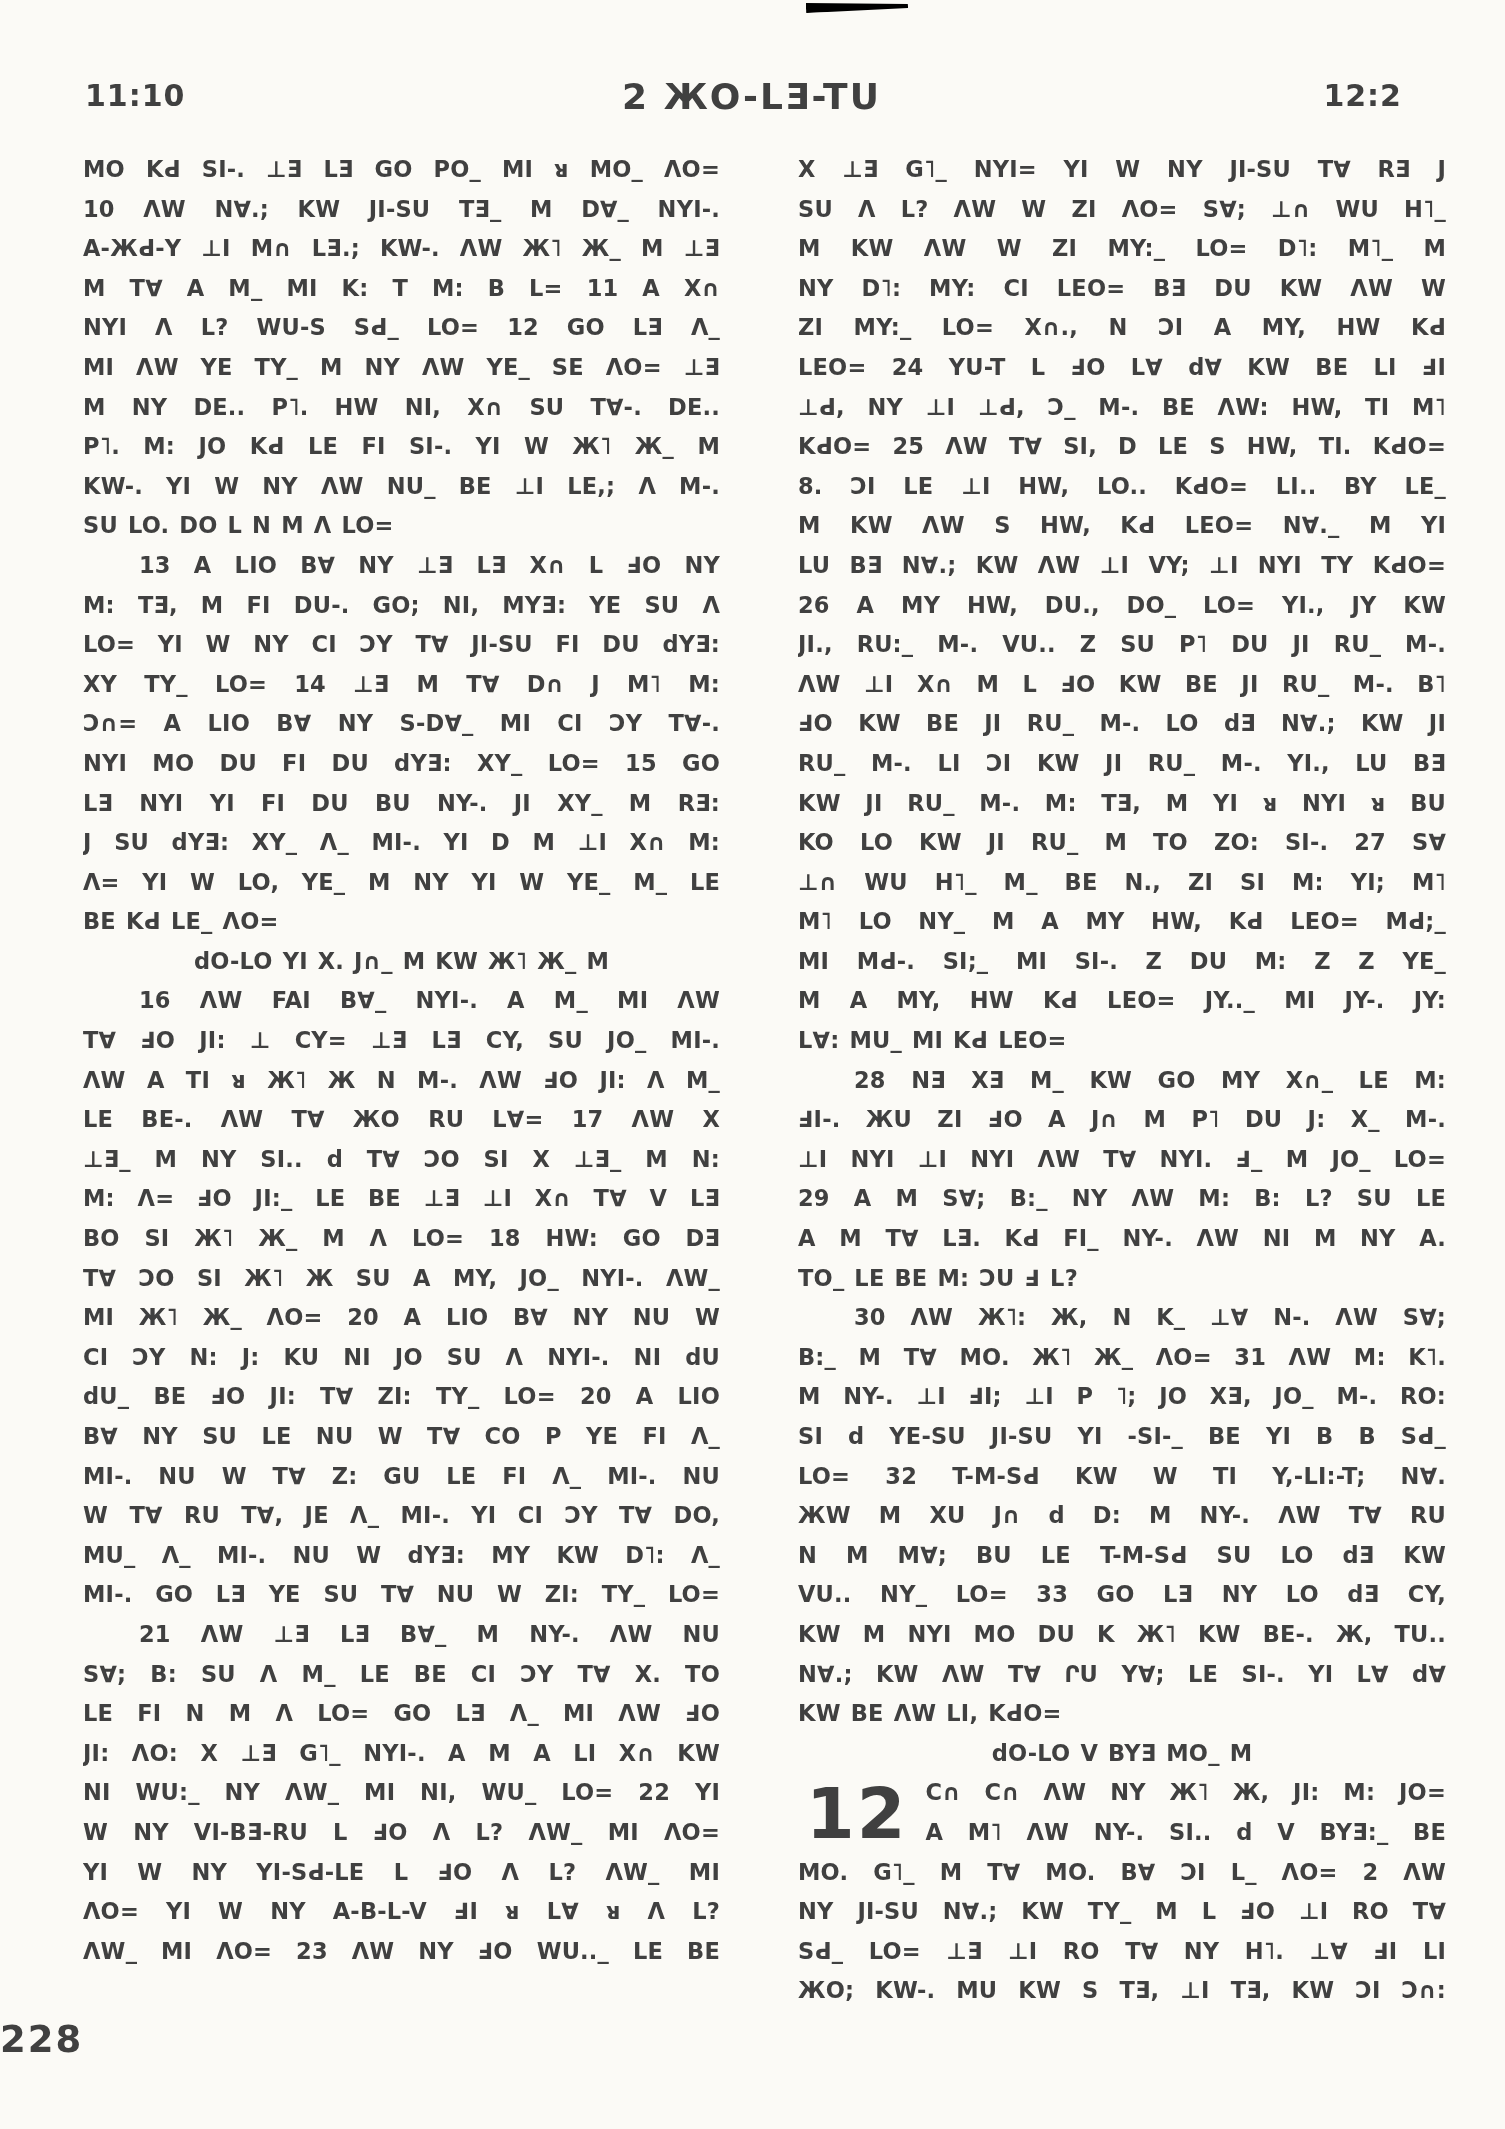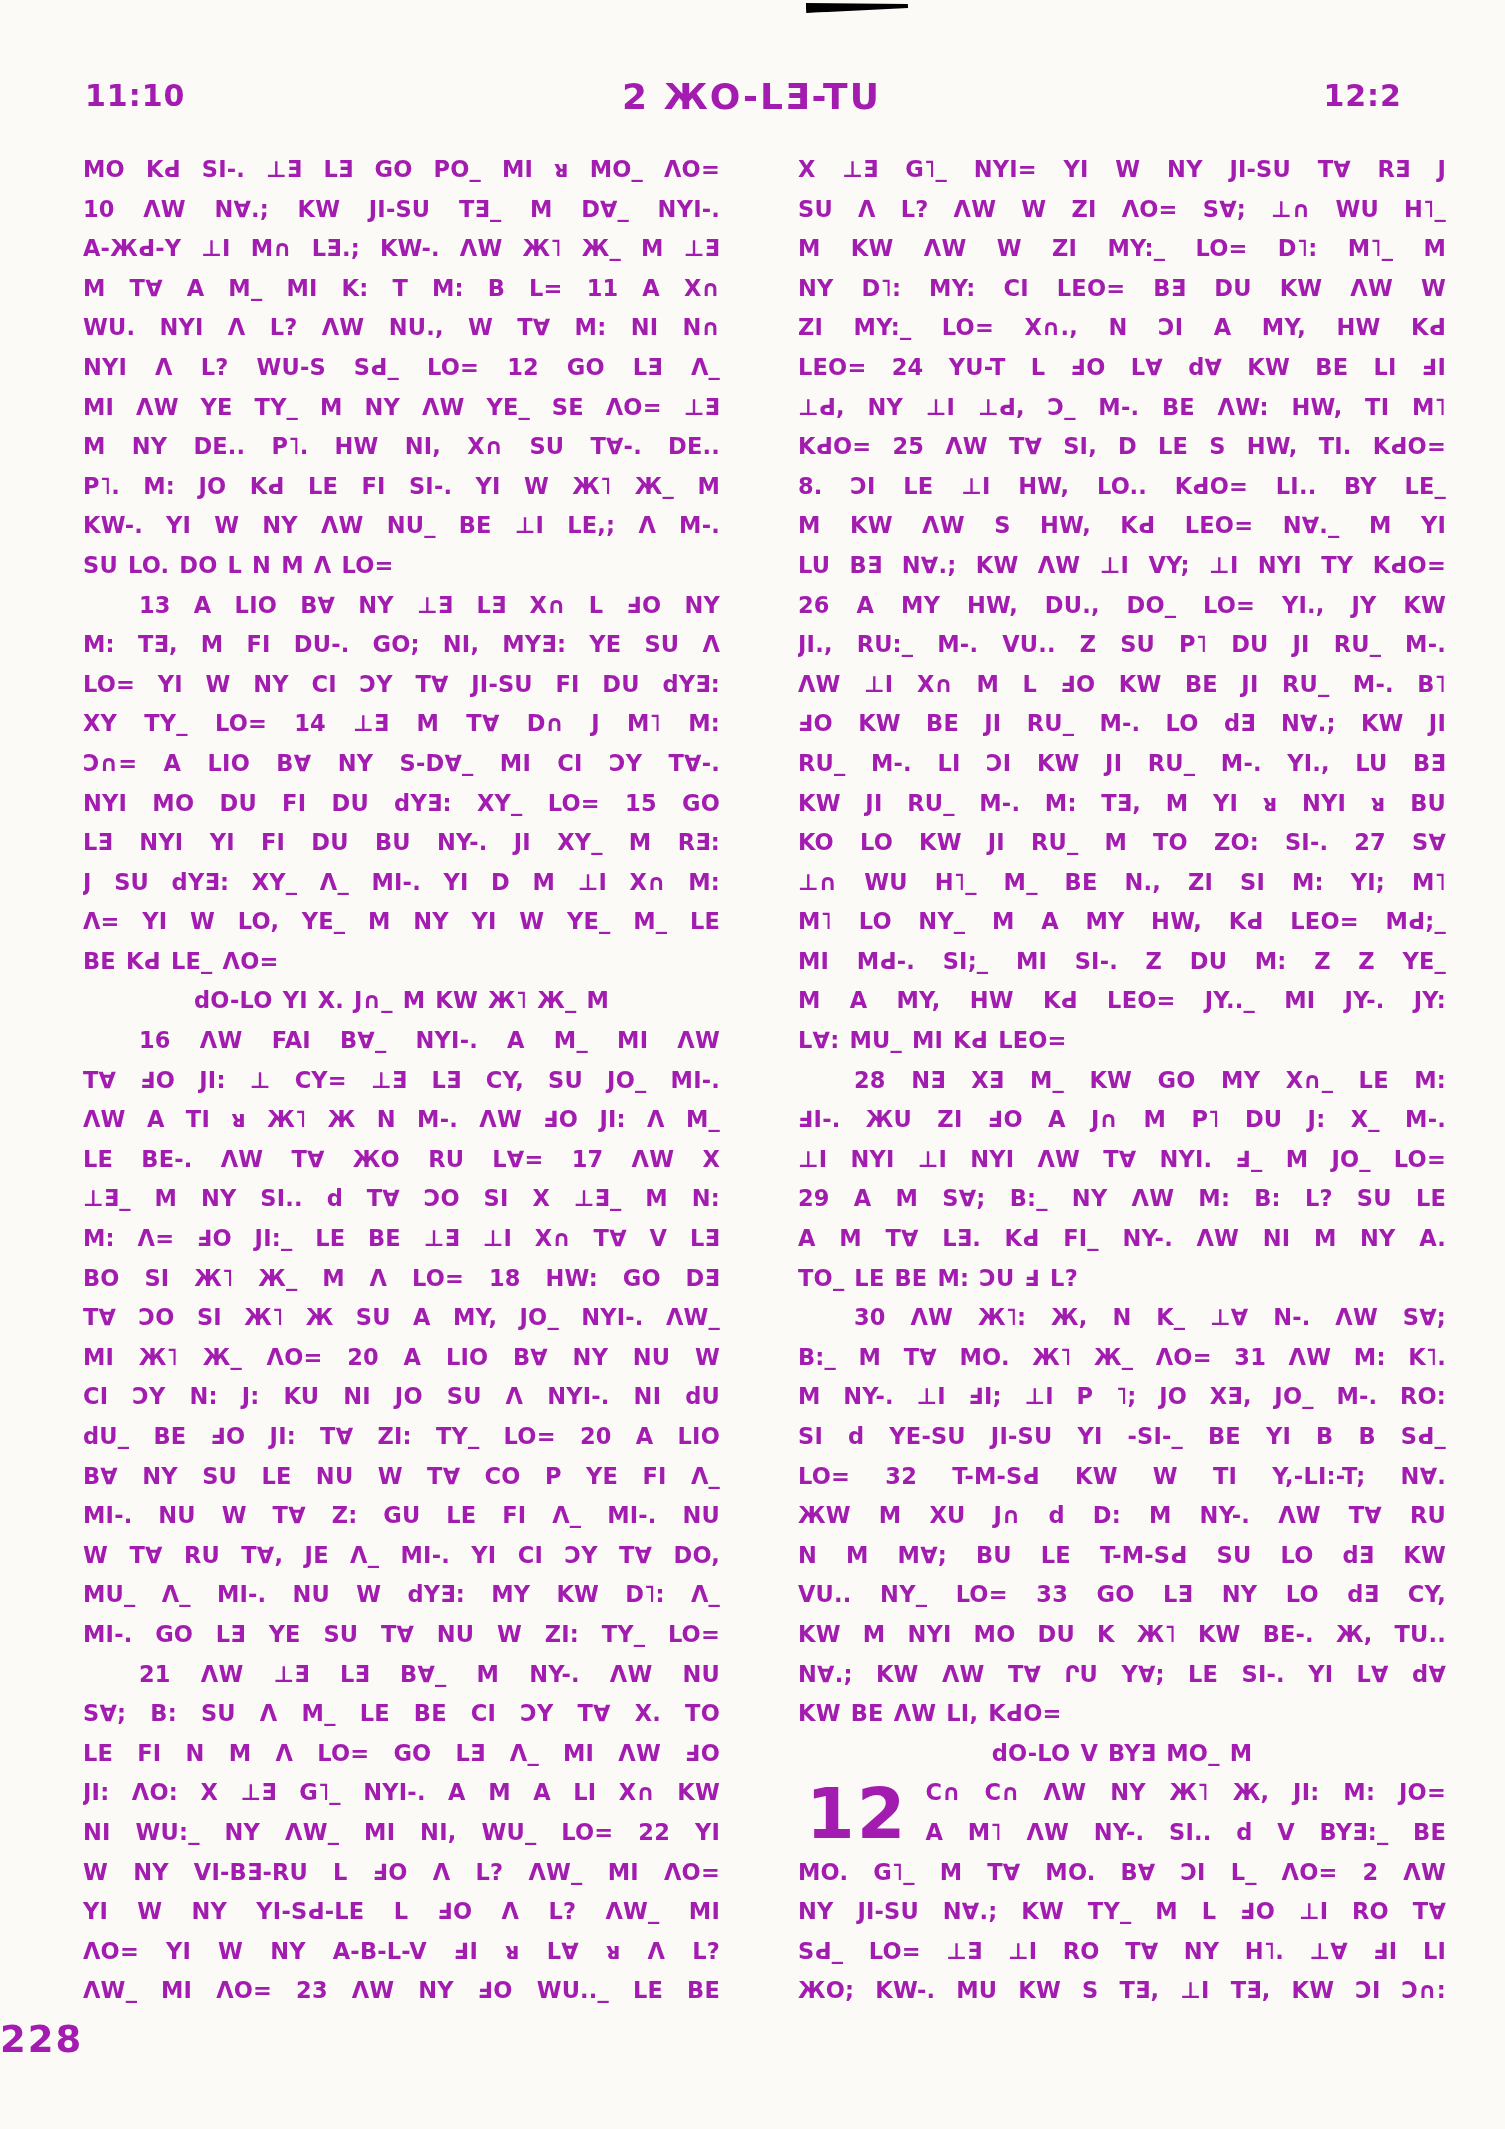--- a/index.html
+++ b/index.html
@@ -1,16 +1,16 @@
 <!DOCTYPE html>
 <html><head>
 <meta charset="utf-8">
 <style>
   html,body{margin:0;padding:0;background:#e8e7e3;}
-  .page{position:relative;width:1505px;height:2129px;background:#fbfaf6;color:#a21caf;
+  .page{position:relative;width:1505px;height:2129px;background:#fbfaf6;color:#404040;
         font-family:"DejaVu Sans",sans-serif;font-weight:bold;overflow:hidden;}
   .smudge{position:absolute;left:806px;top:2px;width:102px;height:10px;background:#000;
           transform:rotate(-1.2deg);clip-path:polygon(0 0,100% 30%,100% 70%,0 100%);}
   .hdr{position:absolute;top:78px;left:85px;right:87px;height:40px;}
   .hdr .ref-l{position:absolute;left:0;top:0;font-size:30px;letter-spacing:1px;}
   .hdr .ref-r{position:absolute;right:16px;top:0;font-size:30px;letter-spacing:1px;}
   .hdr .ttl{position:absolute;left:0;right:0;top:-2px;text-align:center;font-size:36px;letter-spacing:2px;}
   .cols{position:absolute;top:150px;left:83px;display:grid;grid-template-columns:637px 648px;column-gap:78px;}
   .line{font-size:22.5px;line-height:39.6px;height:39.6px;text-align:justify;text-align-last:justify;
         word-spacing:2px;letter-spacing:.2px;overflow:hidden;}
@@ -34,21 +34,20 @@
     <div class="ttl">2 ЖO-LƎ-TU</div>
     <div class="ref-r">12:2</div>
   </div>
 
   <div class="cols">
     <div>
         <div class="line">MO KԀ SI-. ⊥Ǝ LƎ GO PO_ MI ᴚ MO_ ΛO=</div>
         <div class="line">10 ΛW N∀.; KW JI-SU TƎ_ M D∀_ NYI-.</div>
         <div class="line">A-ЖԀ-Y ⊥I M∩ LƎ.; KW-. ΛW Ж˥ Ж_ M ⊥Ǝ</div>
         <div class="line">M T∀ A M_ MI K: T M: B L=  11 A X∩</div>
-        <div class="line">WU. NYI Λ L? ΛW NU., W T∀ M: NI N∩</div>
         <div class="line">NYI Λ L? WU-S SԀ_ LO=  12 GO LƎ Λ_</div>
         <div class="line">MI ΛW YE TY_ M NY ΛW YE_ SE ΛO= ⊥Ǝ</div>
         <div class="line">M NY DE.. P˥. HW NI, X∩ SU T∀-. DE..</div>
         <div class="line">P˥. M: JO KԀ LE FI SI-. YI W Ж˥ Ж_ M</div>
         <div class="line">KW-. YI W NY ΛW NU_ BE ⊥I LE,; Λ M-.</div>
         <div class="line noj">SU LO. DO L N M Λ LO=</div>
         <div class="line ind">13 A LIO B∀ NY ⊥Ǝ LƎ X∩ L ℲO NY</div>
         <div class="line">M: TƎ, M FI DU-. GO; NI, MYƎ: YE SU Λ</div>
         <div class="line">LO= YI W NY CI ƆY T∀ JI-SU FI DU dYƎ:</div>
         <div class="line">XY TY_ LO=  14 ⊥Ǝ M T∀ D∩ J M˥ M:</div>

